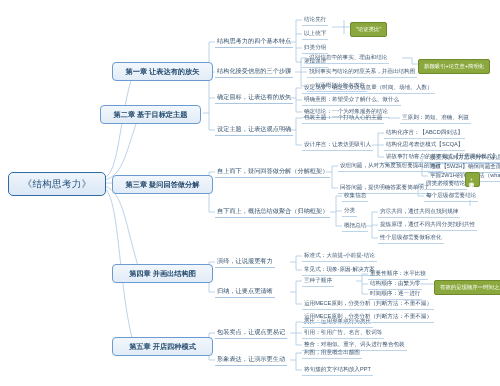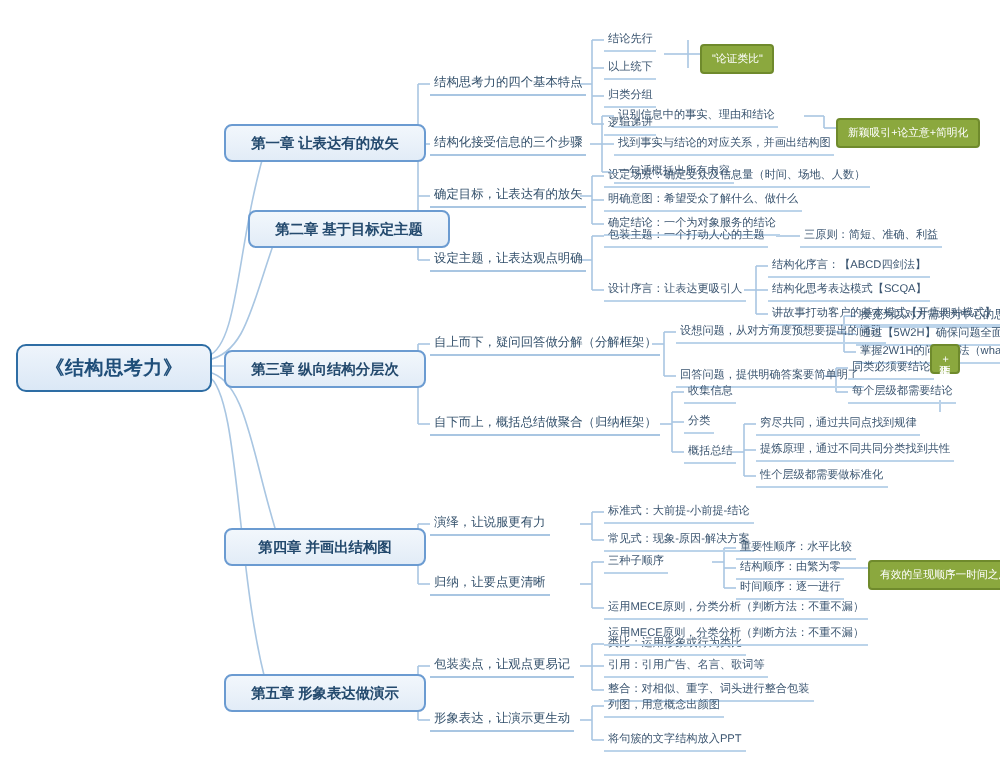--- a/index.html
+++ b/index.html
@@ -6,21 +6,21 @@
   body{width:500px;height:386px;position:relative;overflow:hidden;
        font-family:"Liberation Sans","DejaVu Sans",sans-serif;color:#2a3f54;}
   #map{position:absolute;inset:0;}
   svg.links{position:absolute;left:0;top:0;width:500px;height:386px;overflow:visible;}
   .node{position:absolute;white-space:nowrap;}
 
   
   .root{left:8px;top:172px;width:96px;height:22px;
         border:1.6px solid #2e6da4;border-radius:5px;
         background:linear-gradient(#eef4fb,#dbe8f6);
-        font-size:9.5px;font-weight:bold;letter-spacing:.3px;
+        font-size:9.5px;font-weight:normal;letter-spacing:.3px;
         display:flex;align-items:center;justify-content:center;color:#1f4e79;}
 
   
   .chapter{height:17px;border:1.1px solid #6b9bd1;border-radius:4px;
            background:linear-gradient(#f2f7fc,#e2ecf7);
            font-size:7.2px;font-weight:bold;color:#244a6e;
            display:flex;align-items:center;justify-content:center;padding:0 4px;}
 
   
   .l2{font-size:6.2px;color:#33506b;padding:0 2px 1px 2px;
@@ -188,36 +188,36 @@
   <div class="node l3" style="left:302px;top:44px;">归类分组</div>
   <div class="node l3" style="left:302px;top:58px;">逻辑递进</div>
   <div class="node badge" style="left:350px;top:22px;">"论证类比"</div>
 
   <div class="node l2" style="left:215px;top:67px;">结构化接受信息的三个步骤</div>
   <div class="node l3" style="left:307px;top:54px;">识别信息中的事实、理由和结论</div>
   <div class="node l3" style="left:307px;top:68px;">找到事实与结论的对应关系，并画出结构图</div>
   <div class="node l3" style="left:307px;top:82px;">一句话概括出所有内容</div>
   <div class="node badge" style="left:418px;top:59px;">新颖吸引+论立意+简明化</div>
 
-  <div class="node chapter" style="left:124px;top:105px;width:91px;">第二章 基于目标定主题</div>
+  <div class="node chapter" style="left:100px;top:105px;width:91px;">第二章 基于目标定主题</div>
 
   <div class="node l2" style="left:215px;top:93px;">确定目标，让表达有的放矢</div>
   <div class="node l3" style="left:302px;top:84px;">设定场景：确定受众及信息量（时间、场地、人数）</div>
   <div class="node l3" style="left:302px;top:96px;">明确意图：希望受众了解什么、做什么</div>
   <div class="node l3" style="left:302px;top:108px;">确定结论：一个为对象服务的结论</div>
 
   <div class="node l2" style="left:215px;top:125px;">设定主题，让表达观点明确</div>
   <div class="node l3" style="left:302px;top:114px;">包装主题：一个打动人心的主题</div>
   <div class="node l3" style="left:302px;top:141px;">设计序言：让表达更吸引人</div>
   <div class="node l3" style="left:400px;top:114px;">三原则：简短、准确、利益</div>
   <div class="node l3" style="left:384px;top:129px;">结构化序言：【ABCD四剑法】</div>
   <div class="node l3" style="left:384px;top:141px;">结构化思考表达模式【SCQA】</div>
   <div class="node l3" style="left:384px;top:153px;">讲故事打动客户的基本模式【开店四种模式】</div>
 
-  <div class="node chapter" style="left:112px;top:175px;width:91px;">第三章 纵向结构分层次</div>
+  <div class="node chapter" style="left:112px;top:175px;width:91px;">第三章 疑问回答做分解</div>
 
   <div class="node l2" style="left:215px;top:167px;">自上而下，疑问回答做分解（分解框架）</div>
   <div class="node l3" style="left:338px;top:162px;">设想问题，从对方角度预想要提出的问题</div>
   <div class="node l3" style="left:338px;top:184px;">回答问题，提供明确答案要简单明了</div>
   <div class="node l3" style="left:428px;top:154px;">按宽为以对方需求为中心的思维模式</div>
   <div class="node l3" style="left:428px;top:163px;">通过【5W2H】确保问题全面覆盖</div>
   <div class="node l3" style="left:428px;top:172px;">掌握2W1H的问题方法（what,why,how）</div>
   <div class="node l3" style="left:424px;top:180px;">同类必须要结论</div>
   <div class="node l3" style="left:424px;top:192px;">每个层级都需要结论</div>
 
@@ -238,21 +238,21 @@
   <div class="node l3" style="left:302px;top:266px;">常见式：现象-原因-解决方案</div>
 
   <div class="node l2" style="left:215px;top:287px;">归纳，让要点更清晰</div>
   <div class="node l3" style="left:302px;top:277px;">三种子顺序</div>
   <div class="node l3" style="left:302px;top:300px;">运用MECE原则，分类分析（判断方法：不重不漏）</div>
   <div class="node l3" style="left:368px;top:270px;">重要性顺序：水平比较</div>
   <div class="node l3" style="left:368px;top:280px;">结构顺序：由繁为零</div>
   <div class="node l3" style="left:368px;top:290px;">时间顺序：逐一进行</div>
   <div class="node badge" style="left:434px;top:280px;">有效的呈现顺序一时间之序之序</div>
 
-  <div class="node chapter" style="left:112px;top:337px;width:91px;">第五章 形象表达做演示</div>
+  <div class="node chapter" style="left:112px;top:337px;width:91px;">第五章 开店四种模式</div>
 
   <div class="node l2" style="left:215px;top:328px;">包装卖点，让观点更易记</div>
   <div class="node l3" style="left:302px;top:318px;">类比：运用形象或行为类比</div>
   <div class="node l3" style="left:302px;top:329px;">引用：引用广告、名言、歌词等</div>
   <div class="node l3" style="left:302px;top:341px;">整合：对相似、重字、词头进行整合包装</div>
 
   <div class="node l2" style="left:215px;top:355px;">形象表达，让演示更生动</div>
   <div class="node l3" style="left:302px;top:349px;">列图，用意概念出颜图</div>
   <div class="node l3" style="left:302px;top:366px;">将句簇的文字结构放入PPT</div>
 

